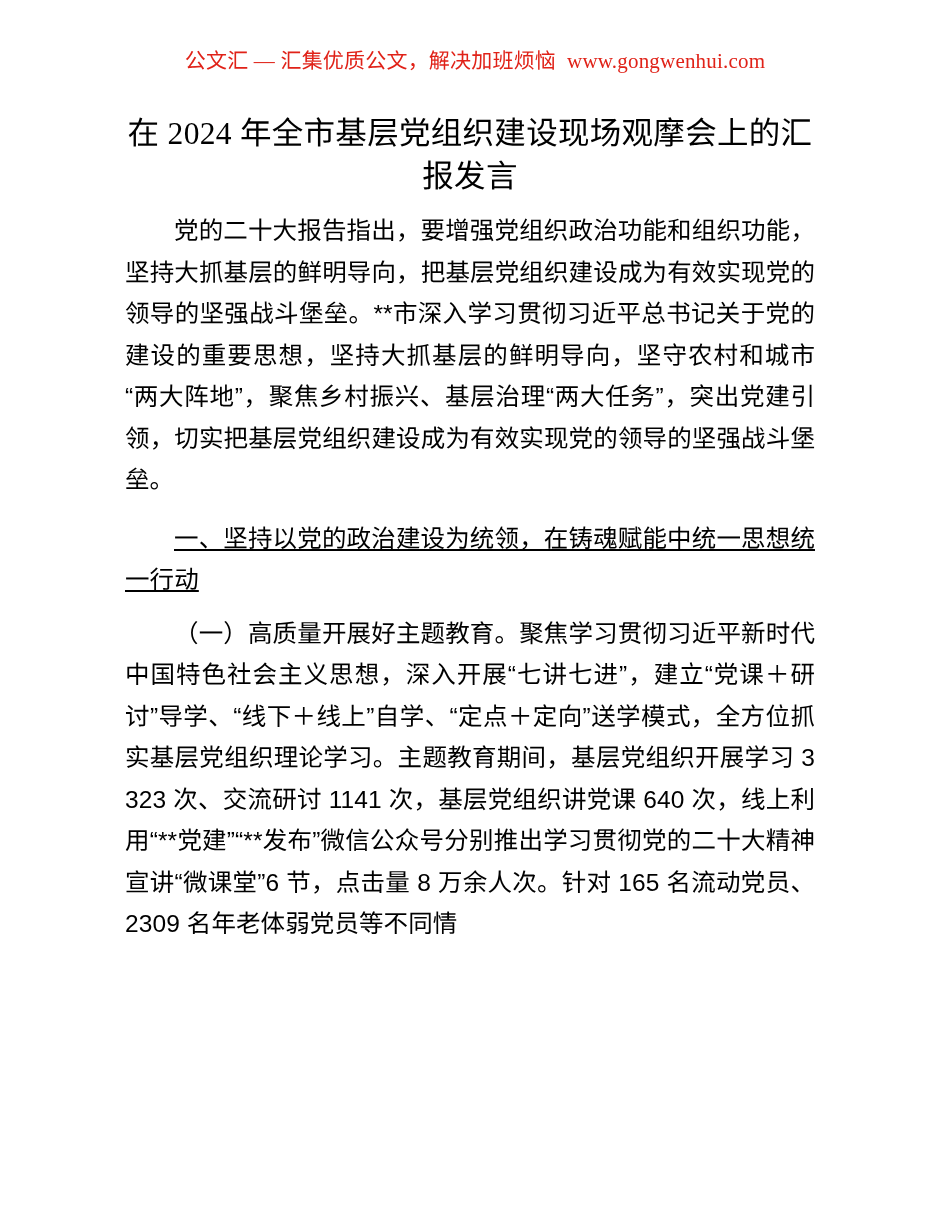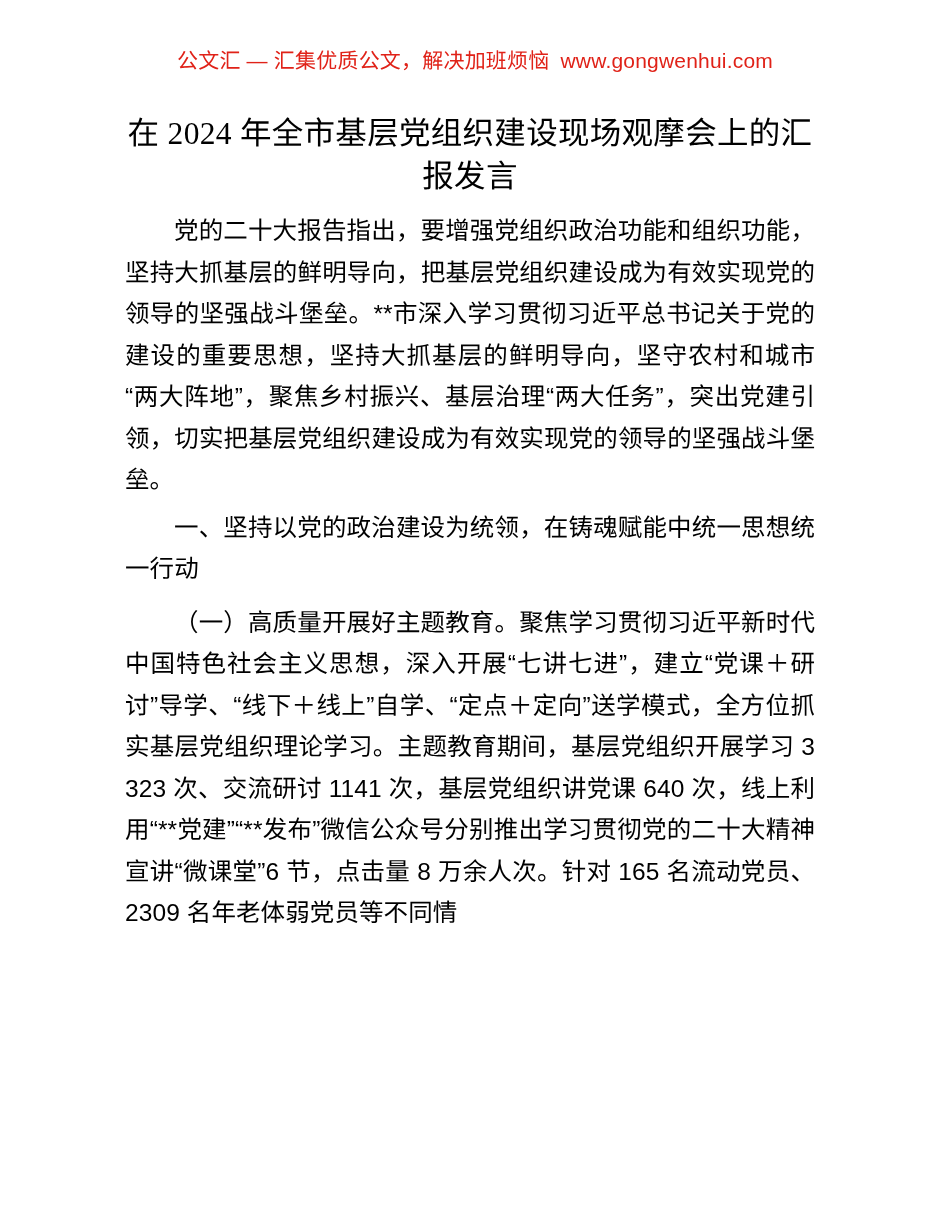--- a/index.html
+++ b/index.html
@@ -33,21 +33,21 @@
     width: 950px;
     text-align: center;
     font-size: 21px;
     line-height: 1.2;
     letter-spacing: 0.2px;
     white-space: nowrap;
   }
   .site-header .wm-cn,
   .site-header .wm-url {
     color: #e02218;
-    font-family: Liberation Sans, sans-serif;
+    font-family: Liberation Serif, serif;
   }
   .site-header .wm-url {
     margin-left: 11px;
   }
 
   
   .doc {
     position: absolute;
     top: 112px;
     left: 125px;
@@ -80,21 +80,22 @@
 
   .para.salutation {
     margin-top: 8px;
   }
 
   .para + .para {
     margin-top: 12px;
   }
 
   .para.heading {
-    margin-top: 6px;
+    margin-top: 17px;
+    text-decoration: underline;
   }
 </style>
 </head>
 <body>
 
 <div class="page">
 
   <div class="site-header">
     <span class="wm-cn">公文汇 — 汇集优质公文，解决加班烦恼</span><span class="wm-url">www.gongwenhui.com</span>
   </div>

